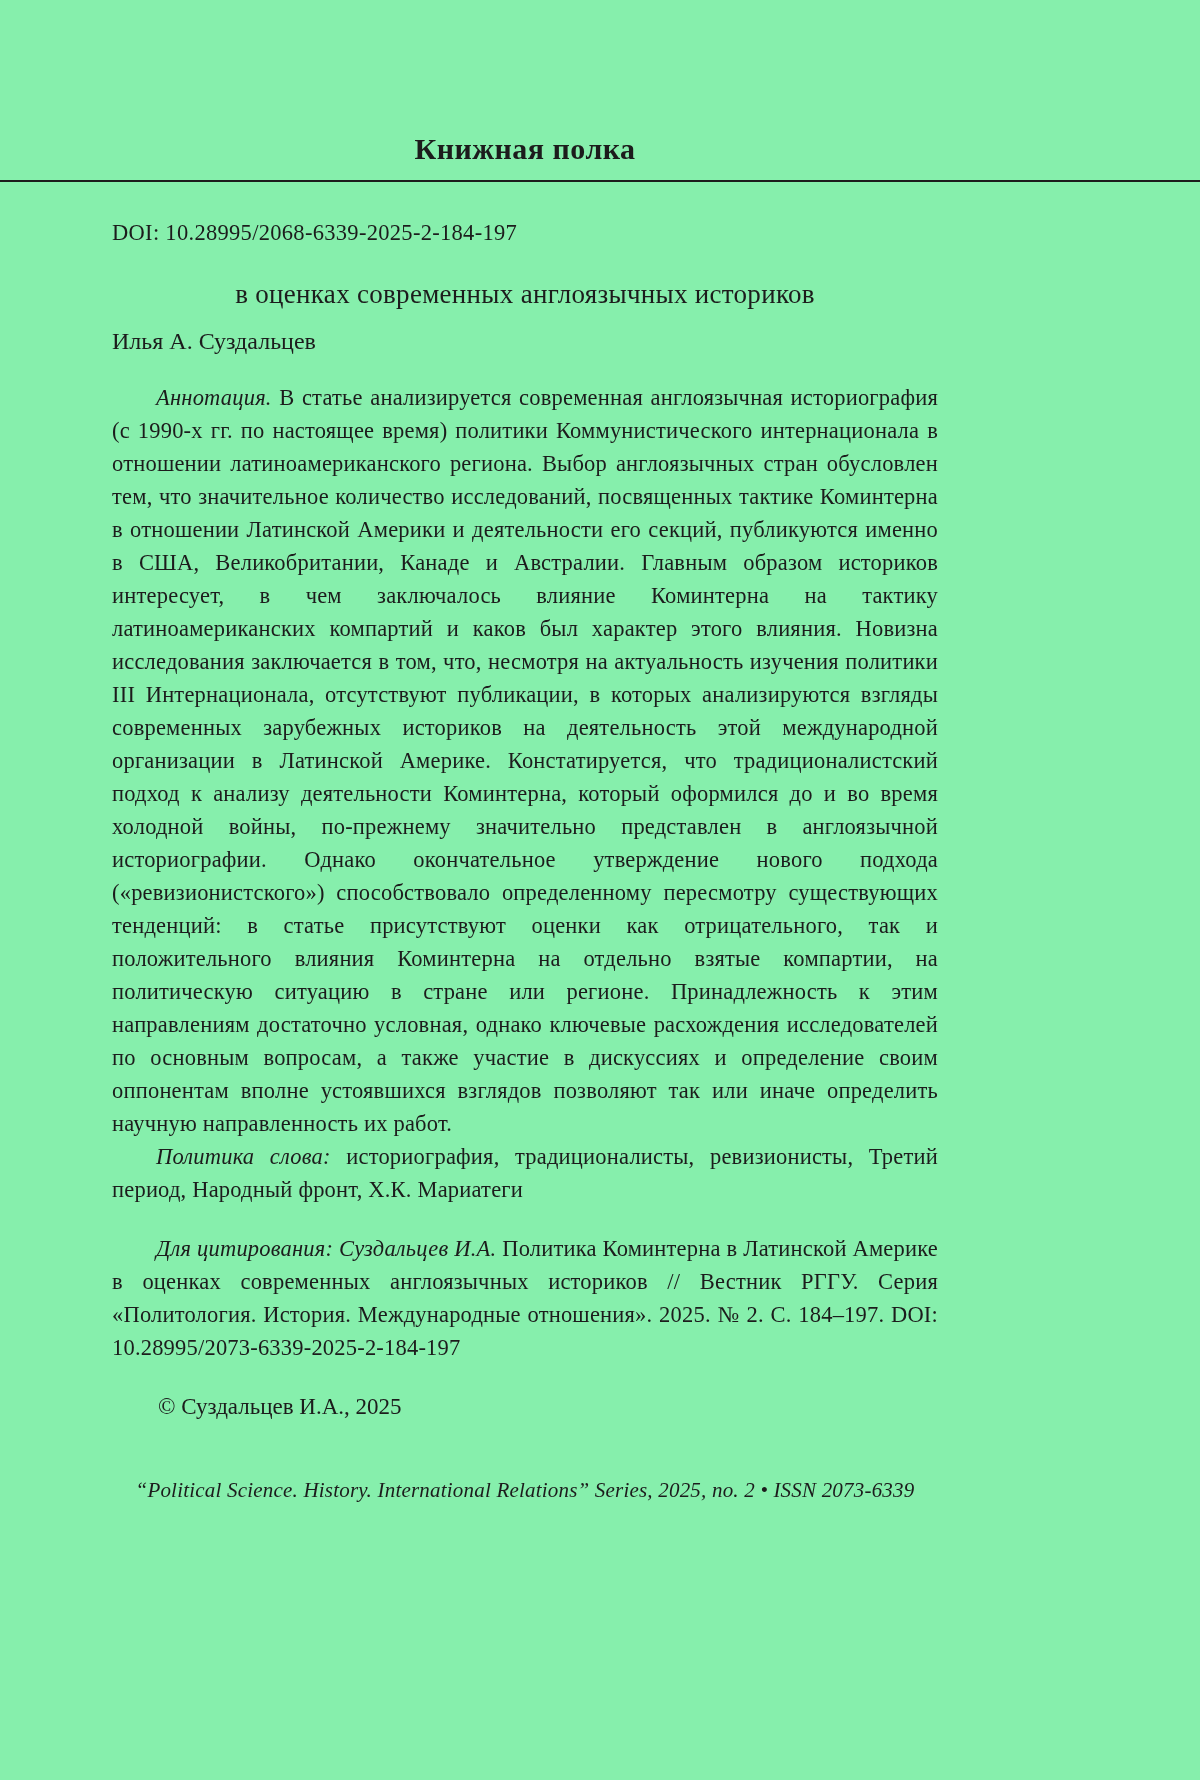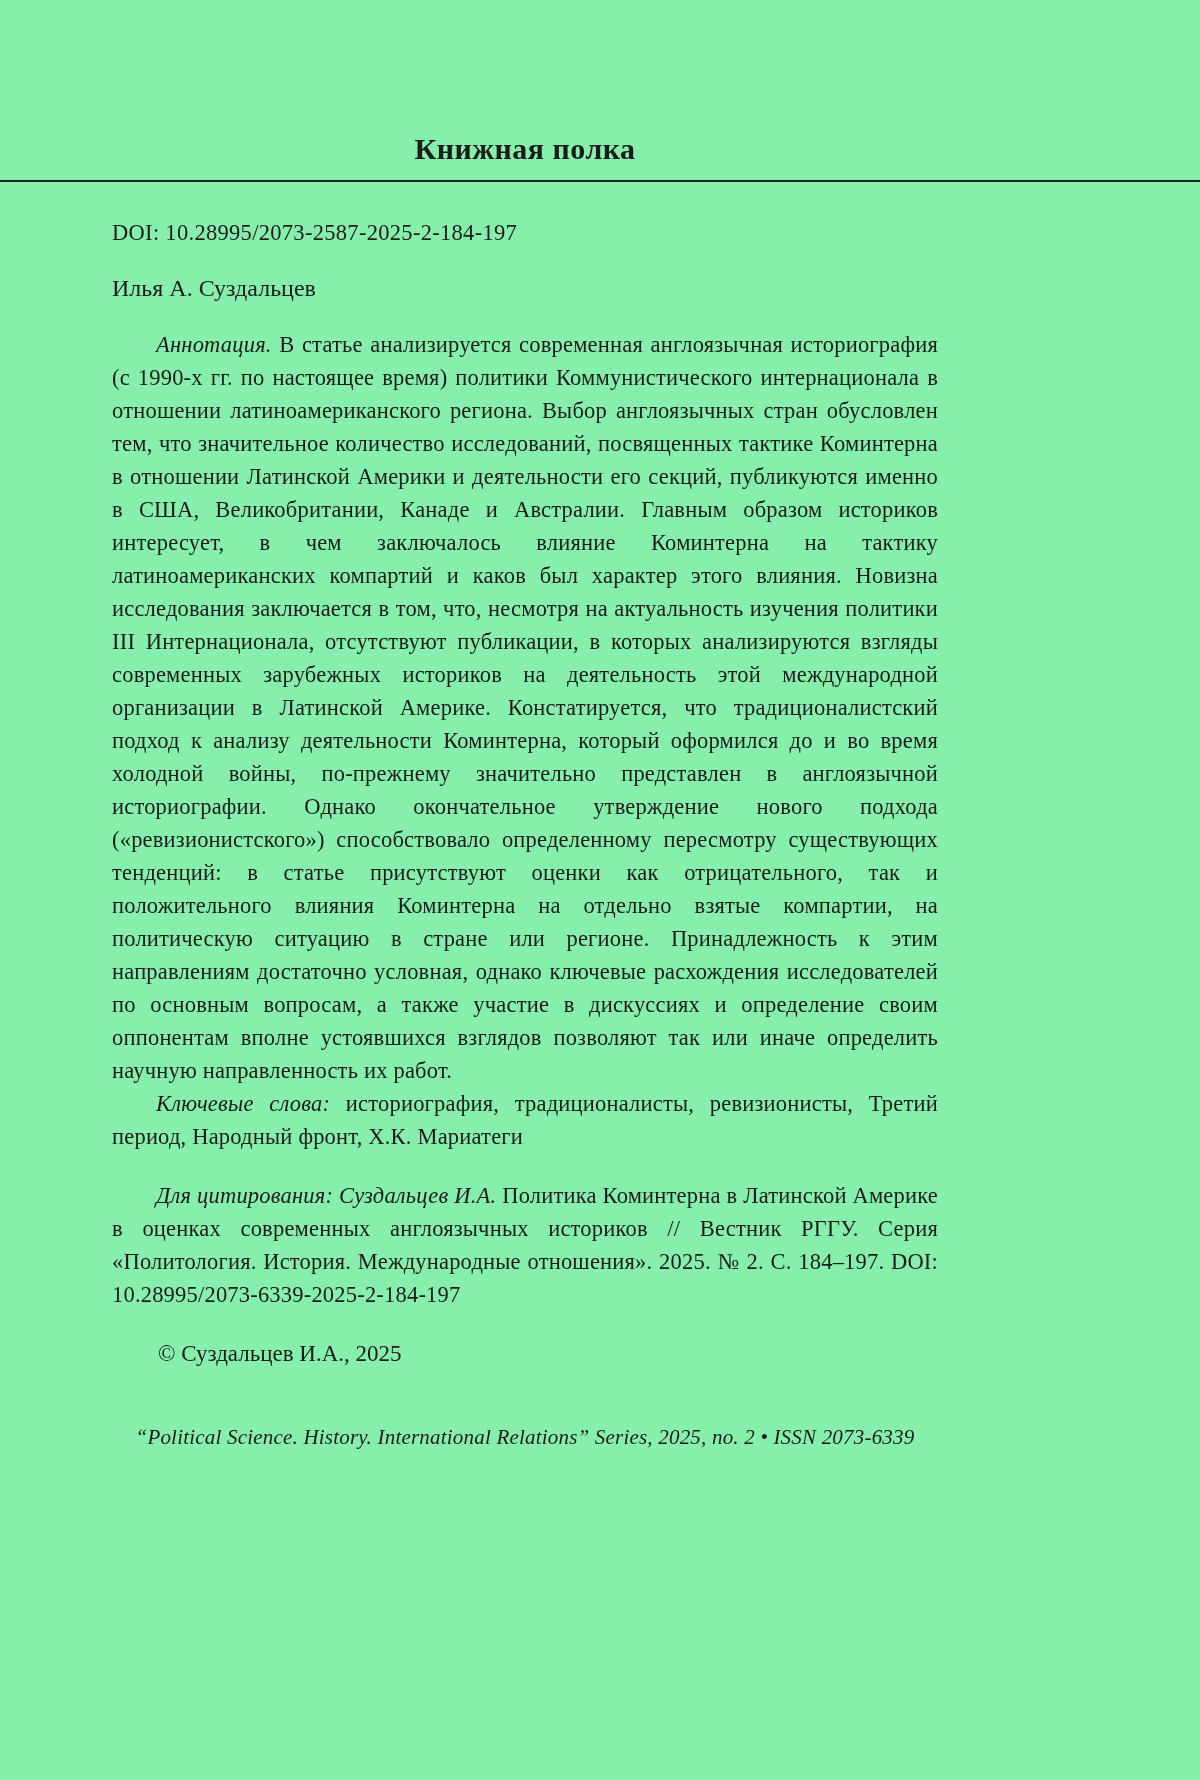--- a/index.html
+++ b/index.html
@@ -93,32 +93,33 @@
 <div class="page">
 
   <div class="header-wrap">
     <div class="section-header">Книжная полка</div>
   </div>
   <div class="rule"></div>
 
   <div class="content">
 
     <div class="meta-block">
-      <div class="meta-line">DOI: 10.28995/2073-2587-2025-2-184-197</div>
+      <div class="meta-line">DOI: 10.28995/2068-6339-2025-2-184-197</div>
     </div>
 
     <h1 class="title">
+        <span>в оценках современных англоязычных историков</span>
       </h1>
 
     <div class="author">Илья А. Суздальцев</div>
 
 
     <p class="body-para"><span class="ital">Аннотация.</span> <span>В статье анализируется современная англоязычная историография (с 1990-х гг. по настоящее время) политики Коммунистического интернационала в отношении латиноамериканского региона. Выбор англоязычных стран обусловлен тем, что значительное количество исследований, посвященных тактике Коминтерна в отношении Латинской Америки и деятельности его секций, публикуются именно в США, Великобритании, Канаде и Австралии. Главным образом историков интересует, в чем заключалось влияние Коминтерна на тактику латиноамериканских компартий и каков был характер этого влияния. Новизна исследования заключается в том, что, несмотря на актуальность изучения политики III Интернационала, отсутствуют публикации, в которых анализируются взгляды современных зарубежных историков на деятельность этой международной организации в Латинской Америке. Констатируется, что традиционалистский подход к анализу деятельности Коминтерна, который оформился до и во время холодной войны, по-прежнему значительно представлен в англоязычной историографии. Однако окончательное утверждение нового подхода («ревизионистского») способствовало определенному пересмотру существующих тенденций: в статье присутствуют оценки как отрицательного, так и положительного влияния Коминтерна на отдельно взятые компартии, на политическую ситуацию в стране или регионе. Принадлежность к этим направлениям достаточно условная, однако ключевые расхождения исследователей по основным вопросам, а также участие в дискуссиях и определение своим оппонентам вполне устоявшихся взглядов позволяют так или иначе определить научную направленность их работ.</span></p>
 
-    <p class="body-para tight"><span class="ital">Ключевые слова:</span> <span>историография, традиционалисты, ревизионисты, Третий период, Народный фронт, Х.К. Мариатеги</span></p>
+    <p class="body-para tight"><span class="ital">Политика слова:</span> <span>историография, традиционалисты, ревизионисты, Третий период, Народный фронт, Х.К. Мариатеги</span></p>
 
     <p class="body-para"><span class="ital">Для цитирования:</span> <span class="ital">Суздальцев И.А.</span> <span>Политика Коминтерна в Латинской Америке в оценках современных англоязычных историков // Вестник РГГУ. Серия «Политология. История. Международные отношения». 2025. № 2. С. 184–197. DOI: 10.28995/2073-6339-2025-2-184-197</span></p>
 
     <div class="copyright">© Суздальцев И.А., 2025</div>
 
     <div class="footer-line">“Political Science. History. International Relations” Series, 2025, no. 2 • ISSN 2073-6339</div>
 
   </div>
 </div>
 

